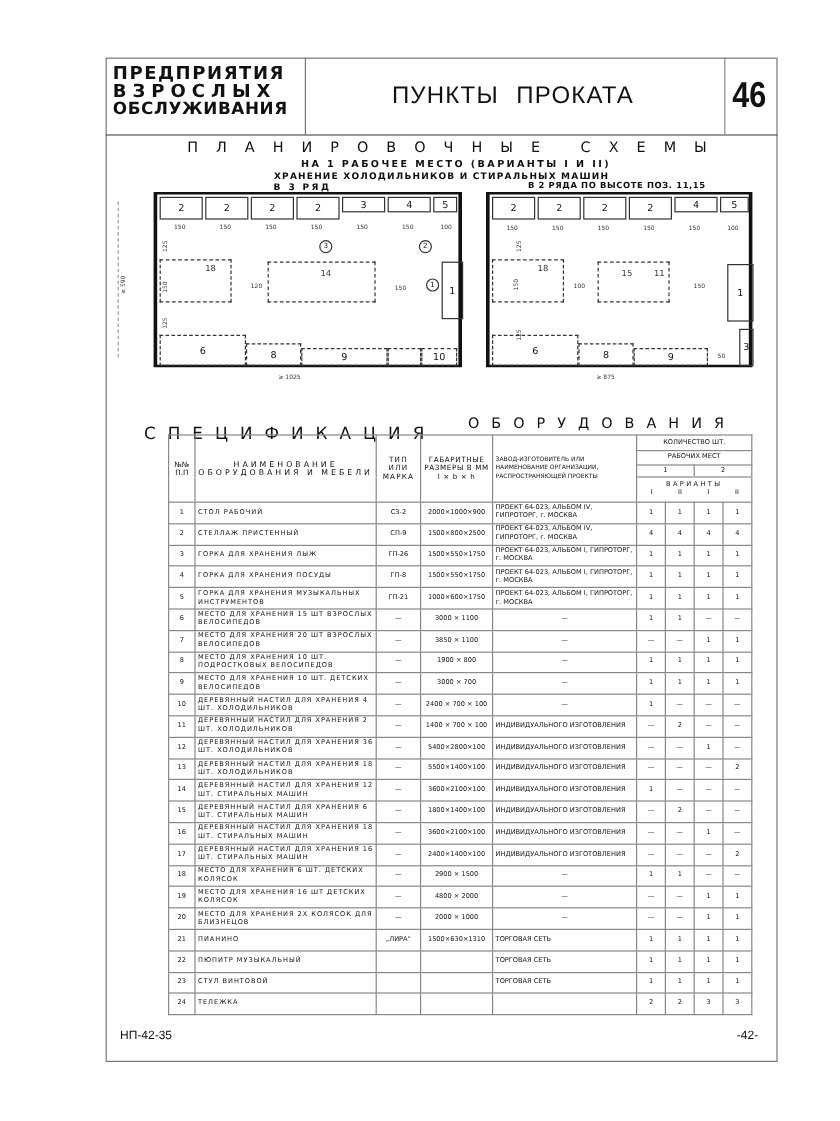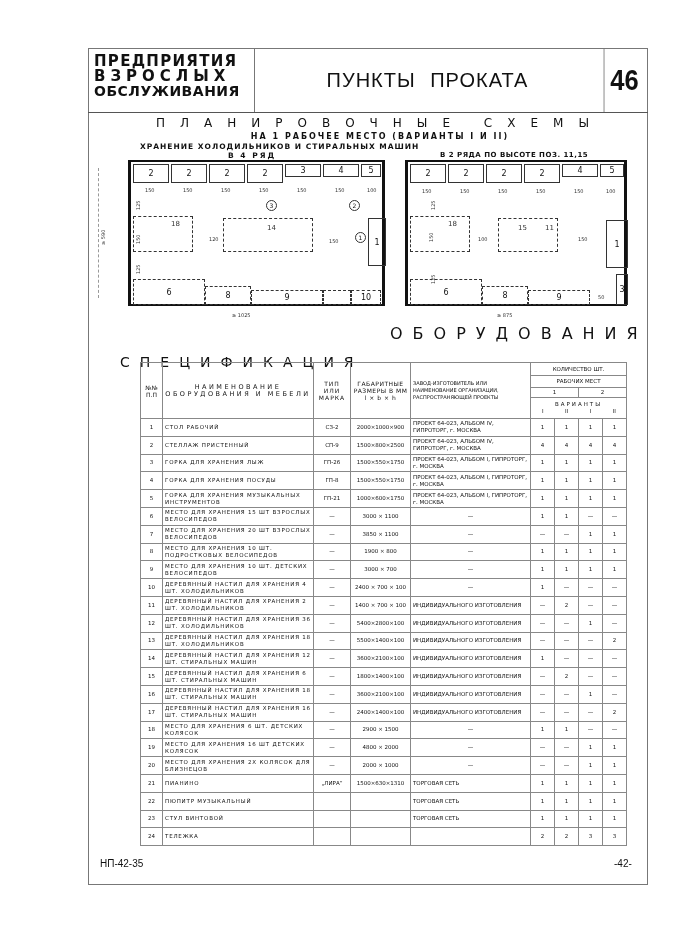--- a/index.html
+++ b/index.html
@@ -8,31 +8,31 @@
   .frame{left:88px;top:48px;width:560px;height:837px;border:1px solid #777;box-sizing:border-box;}
   .hdr-line{left:88px;top:112px;width:560px;height:0;border-top:1.5px solid #555;}
   .hdr-left{left:88px;top:48px;width:167px;height:64px;box-sizing:border-box;border-right:1px solid #777;padding:6px 0 0 6px;}
   .hdr-left div{font-family:"DejaVu Sans",sans-serif;font-weight:bold;font-size:15px;line-height:15px;letter-spacing:1.3px;}
   .hdr-left div:nth-child(2){letter-spacing:5px;}
   .hdr-left div:nth-child(3){font-size:14px;letter-spacing:0.5px;}
   .hdr-center{left:255px;top:48px;width:345px;height:64px;display:flex;align-items:center;justify-content:center;font-family:"Liberation Sans",sans-serif;font-size:20px;letter-spacing:1px;word-spacing:8px;}
   .hdr-num{left:600px;top:48px;width:48px;height:64px;border-left:1px solid #777;box-sizing:border-box;display:flex;align-items:center;justify-content:center;font-family:"Liberation Sans",sans-serif;font-weight:bold;font-size:30px;transform:scaleX(0.85);}
   .sub1{left:140px;top:116px;width:480px;text-align:center;font-size:12px;letter-spacing:15px;}
   .sub2{left:140px;top:132px;width:480px;text-align:center;font-size:8px;font-weight:bold;letter-spacing:2px;}
-  .sub3{left:140px;top:142px;width:480px;font-size:7.5px;font-weight:bold;letter-spacing:1px;}
+  .sub3{left:128px;top:142px;width:480px;text-align:center;font-size:7.5px;font-weight:bold;letter-spacing:1px;}
   .sub4a{left:228px;top:151px;font-size:7.5px;font-weight:bold;letter-spacing:2px;}
   .sub4b{left:440px;top:151px;font-size:7px;font-weight:bold;letter-spacing:0.5px;}
   .plan{border:2px solid #111;border-left-width:3px;border-right-width:3px;box-sizing:border-box;background:#fff;}
   .box{position:absolute;border:1px solid #333;box-sizing:border-box;display:flex;align-items:center;justify-content:center;font-size:8px;}
   .dbox{position:absolute;border:1px dashed #333;box-sizing:border-box;display:flex;align-items:center;justify-content:center;font-size:8px;}
   .dim{position:absolute;font-size:5px;color:#333;}
   .vdim{position:absolute;font-size:5px;color:#333;transform:rotate(-90deg);transform-origin:left top;}
   .circ{position:absolute;width:9px;height:9px;border:1px solid #333;border-radius:50%;font-size:6px;display:flex;align-items:center;justify-content:center;}
   .spec-title{left:120px;top:338px;font-size:14px;letter-spacing:10px;margin-top:16px;}
-  .spec-title2{left:390px;top:324px;font-size:16px;letter-spacing:10px;}
+  .spec-title2{left:390px;top:346px;font-size:12px;letter-spacing:10px;}
   table.spec{position:absolute;left:140px;top:362px;width:486px;border-collapse:collapse;table-layout:fixed;}
   table.spec td,table.spec th{border:1px solid #888;padding:0 2px;font-weight:normal;font-size:5.5px;line-height:7px;vertical-align:middle;overflow:hidden;}
   table.spec th{font-size:6px;text-align:center;}
   .h-spaced{letter-spacing:2.5px;font-size:6.5px !important;}
   table.spec tr.row td{height:16.8px;}
   td.c{text-align:center;}
   td.num{text-align:center;font-size:6px;}
   td.name{letter-spacing:0.8px;}
   td.qty{text-align:center;font-size:6.5px;}
   .qh td{font-size:5.5px;text-align:center;height:9px;padding:0;}
@@ -50,21 +50,21 @@
   <div>ВЗРОСЛЫХ</div>
   <div>ОБСЛУЖИВАНИЯ</div>
 </div>
 <div class="abs hdr-center">ПУНКТЫ ПРОКАТА</div>
 <div class="abs hdr-num">46</div>
 <div class="abs hdr-line"></div>
 
 <div class="abs sub1">ПЛАНИРОВОЧНЫЕ СХЕМЫ</div>
 <div class="abs sub2">НА 1 РАБОЧЕЕ МЕСТО (ВАРИАНТЫ I И II)</div>
 <div class="abs sub3">ХРАНЕНИЕ ХОЛОДИЛЬНИКОВ И СТИРАЛЬНЫХ МАШИН</div>
-<div class="abs sub4a">В 4 РЯД</div>
+<div class="abs sub4a">В 3 РЯД</div>
 <div class="abs sub4b">В 2 РЯДА ПО ВЫСОТЕ ПОЗ. 11,15</div>
 
 <div class="abs" style="left:98px;top:168px;width:1px;height:130px;border-left:1px dashed #999;"></div>
 <div class="vdim" style="left:100px;top:245px;">≥ 590</div>
 
 <div class="abs plan" style="left:128px;top:160px;width:257px;height:146px;">
 
   <div class="box" style="left:2px;top:2px;width:36px;height:19px;">2</div>
   <div class="box" style="left:40px;top:2px;width:36px;height:19px;">2</div>
   <div class="box" style="left:78px;top:2px;width:36px;height:19px;">2</div>

